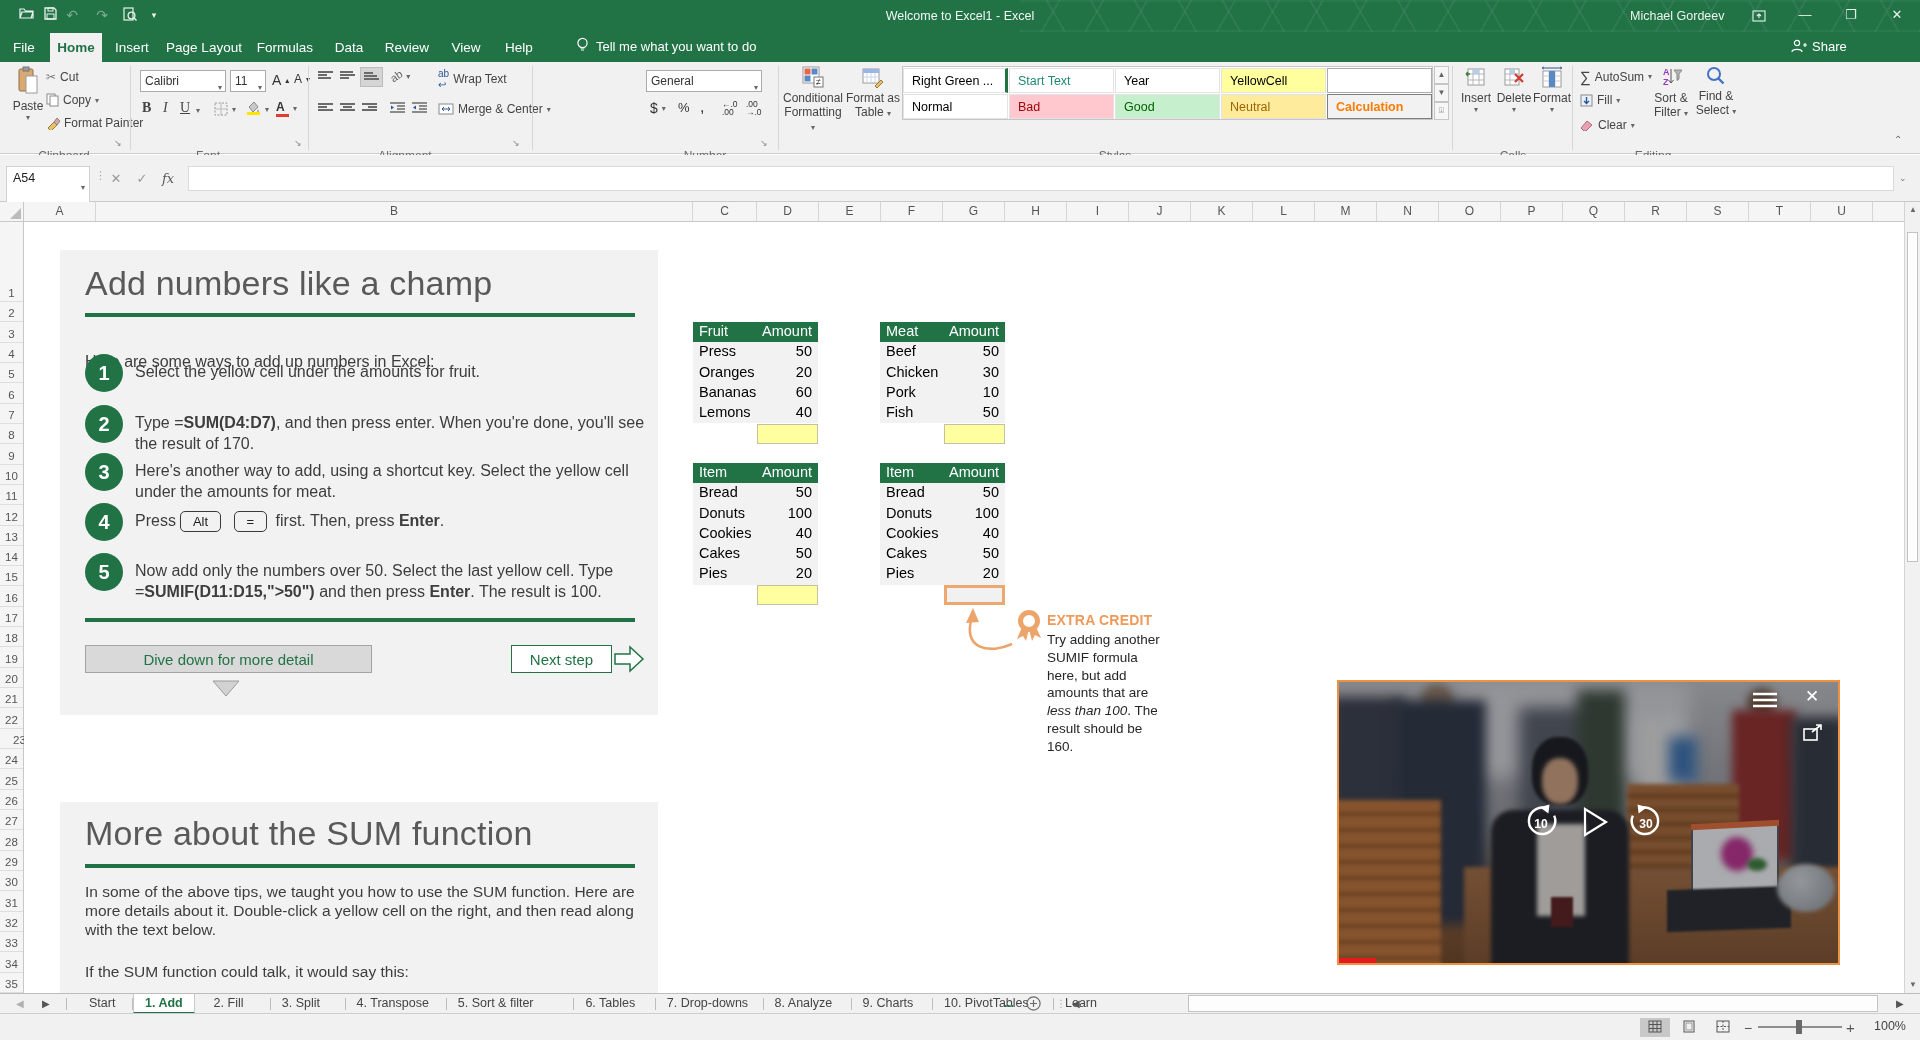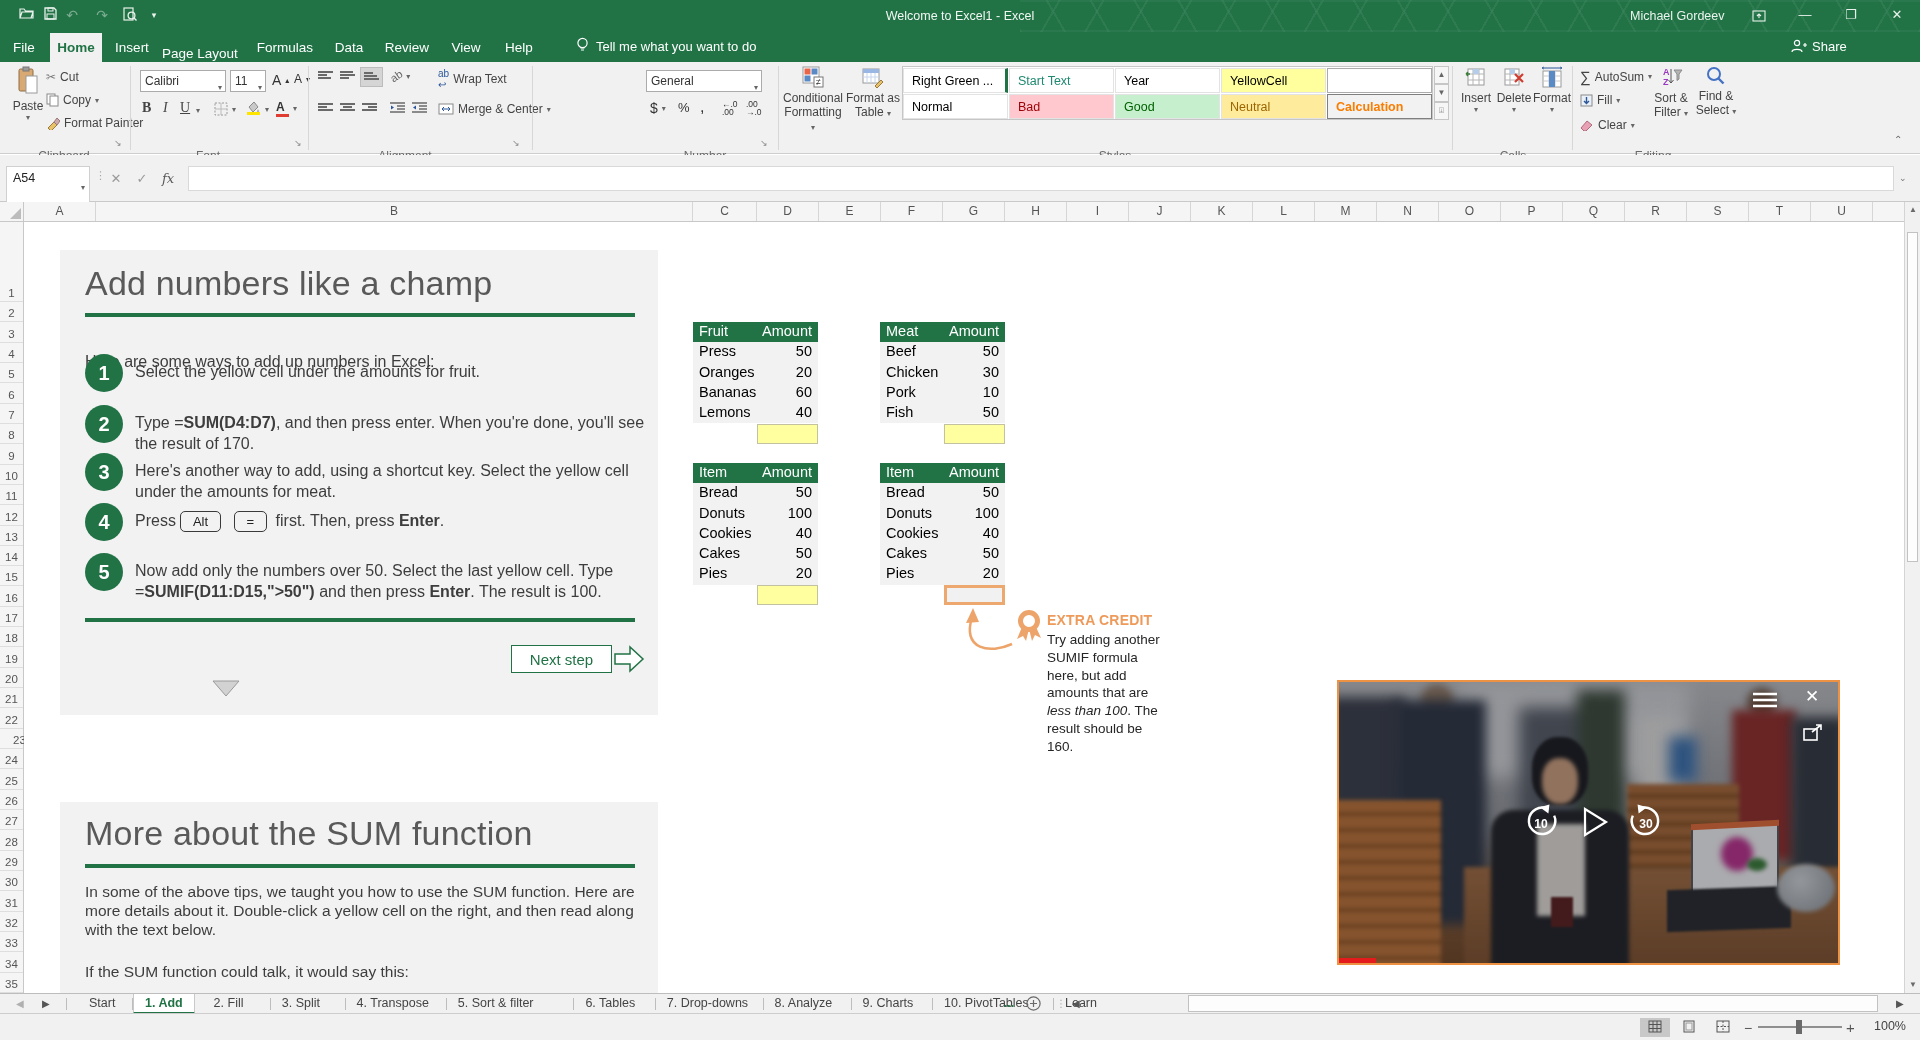--- a/index.html
+++ b/index.html
@@ -173,21 +173,21 @@
       <svg width="17" height="14" viewBox="0 0 17 14" style="vertical-align:-2px;margin-right:5px">
           <circle cx="7" cy="4" r="2.6" fill="none" stroke="#fff" stroke-width="1.2"></circle>
           <path d="M2 13 c0-3.5 10-3.5 10 0" fill="none" stroke="#fff" stroke-width="1.2"></path>
           <path d="M13 6 h4 M15 4 v4" stroke="#fff" stroke-width="1.2"></path>
         </svg><span>Share</span>
     </div>
     <div id="smiley"></div>
   <div class="rtab" style="left: 0px; width: 48px; padding: 0px; text-align: center;">File</div>
       <div class="rtab active" style="left: 50px; width: 52px; padding: 0px; text-align: center;">Home</div>
       <div class="rtab" style="left: 104px; width: 56px; padding: 0px; text-align: center;">Insert</div>
-      <div class="rtab" style="left: 162px; width: 84px; padding: 0px;  margin-top: 6px;">Page Layout</div>
+      <div class="rtab" style="left: 162px; width: 84px; padding: 0px; text-align: center;">Page Layout</div>
       <div class="rtab" style="left: 248px; width: 74px; padding: 0px; text-align: center;">Formulas</div>
       <div class="rtab" style="left: 324px; width: 50px; padding: 0px; text-align: center;">Data</div>
       <div class="rtab" style="left: 376px; width: 62px; padding: 0px; text-align: center;">Review</div>
       <div class="rtab" style="left: 440px; width: 52px; padding: 0px; text-align: center;">View</div>
       <div class="rtab" style="left: 494px; width: 50px; padding: 0px; text-align: center;">Help</div>
     </div>
 
   <div id="ribbon">
 
     <div class="bigbtn" style="left:8px;top:4px">
@@ -547,20 +547,21 @@
           <div class="step" style="top: 253px; width: 570px; height: 48px;">
             <div class="step-num">4</div>
             <div class="step-text"><span>Press</span><span class="kbd">Alt</span><span> </span><span class="kbd">=</span><span> first. Then, press </span><span style="font-weight: bold;">Enter</span><span>.</span></div>
           </div>
           <div class="step" style="top: 303px; width: 570px; height: 48px;">
             <div class="step-num">5</div>
             <div class="step-text"><span>Now add only the numbers over 50. Select the last yellow cell. Type =</span><span style="font-weight: bold;">SUMIF(D11:D15,"&gt;50")</span><span> and then press </span><span style="font-weight: bold;">Enter</span><span>. The result is 100.</span></div>
           </div>
         </div>
       <div class="rule" style="top:368px"></div>
+      <button class="btn" id="btn-dive" style="top:395px">Dive down for more detail</button>
       <button class="btn" id="btn-next" style="top:395px">Next step</button>
       <svg class="abs" style="left:554px;top:395px" width="32" height="28" viewBox="0 0 32 28">
           <polygon points="1,9 16,9 16,2 29,14 16,26 16,19 1,19" fill="#fff" stroke="#217346" stroke-width="1.5"></polygon>
         </svg>
       <svg class="abs" style="left:150px;top:430px" width="32" height="18" viewBox="0 0 32 18">
           <polygon points="3,1 29,1 16,16" fill="#d2d2d2" stroke="#9a9a9a"></polygon>
         </svg>
     </div>
 
     <div class="card" style="left:36px;top:580px;width:598px;height:191px">

